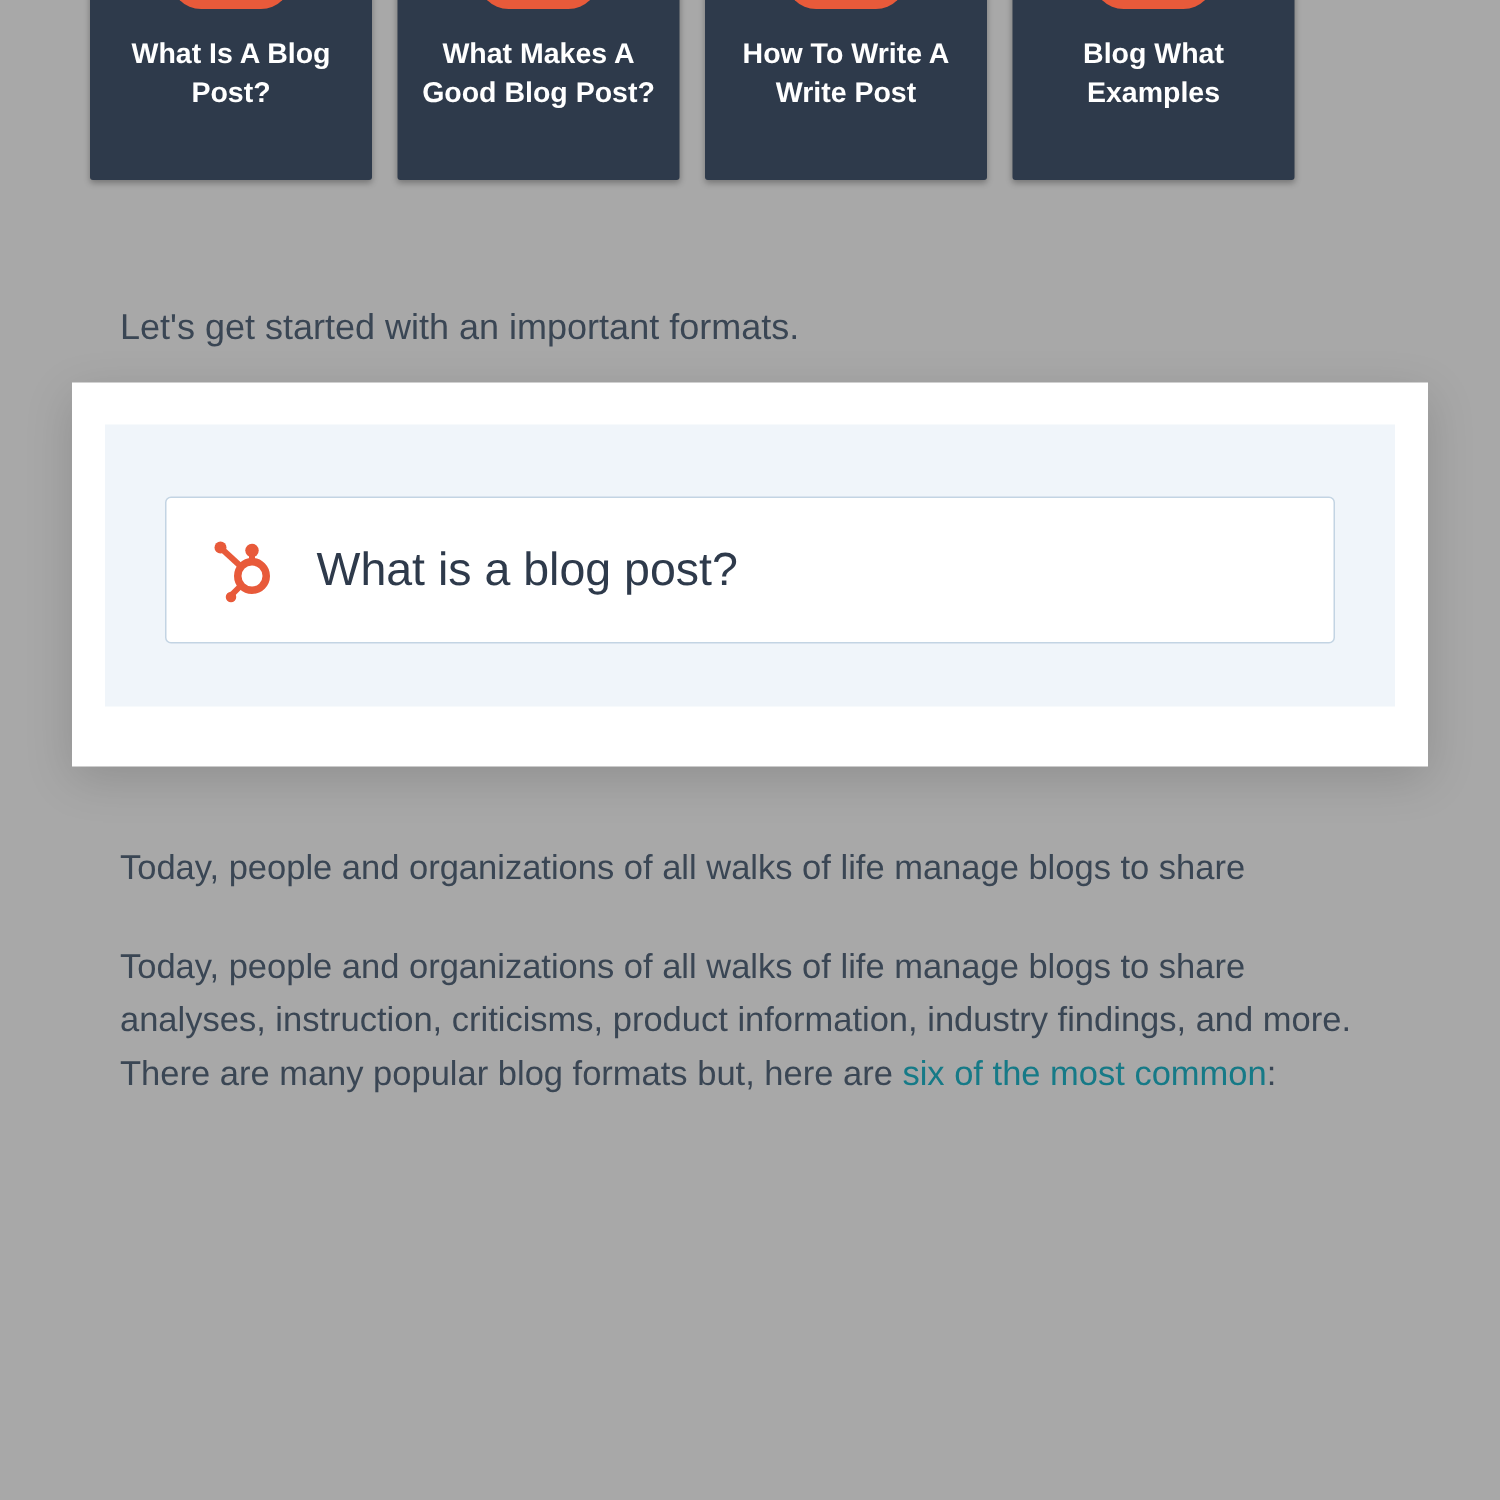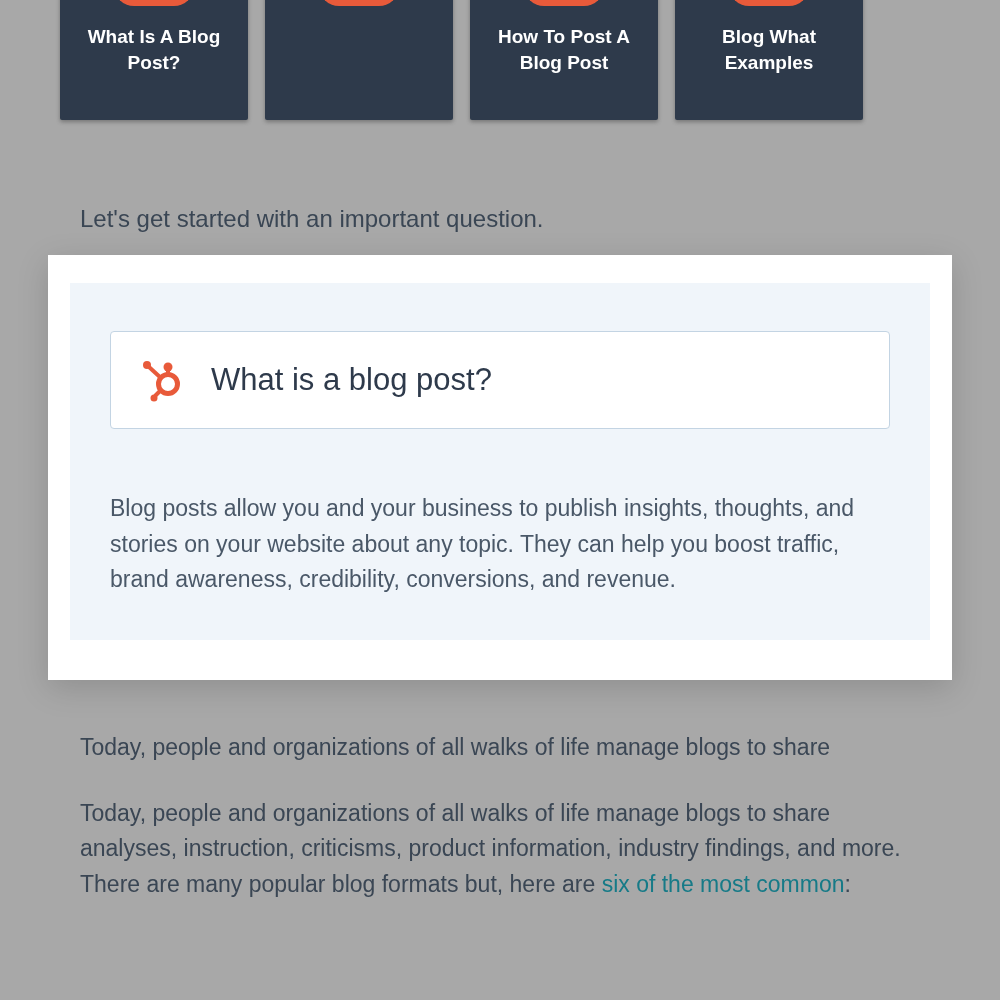--- a/index.html
+++ b/index.html
@@ -111,52 +111,52 @@
 </head>
 <body>
 
 <div class="nav-cards">
   <div class="nav-card">
     <div class="nav-card-circle"></div>
     <div class="nav-card-label">What Is A Blog Post?</div>
   </div>
   <div class="nav-card">
     <div class="nav-card-circle"></div>
+    <div class="nav-card-label">What Makes A Good Blog Post?</div>
   </div>
   <div class="nav-card">
     <div class="nav-card-circle"></div>
-    <div class="nav-card-label">How To Post A Blog Post</div>
+    <div class="nav-card-label">How To Write A Write Post</div>
   </div>
   <div class="nav-card">
     <div class="nav-card-circle"></div>
     <div class="nav-card-label">Blog What Examples</div>
   </div>
 </div>
 
-<p class="intro-text">Let's get started with an important question.</p>
+<p class="intro-text">Let's get started with an important formats.</p>
 
 <div class="highlight-panel">
   <div class="blue-box">
     <div class="question-card">
       <span class="logo-icon">
         <svg viewBox="0 0 44 44" width="44" height="44">
           <g fill="#e85a3a">
             <circle cx="29" cy="26" r="9.5" fill="none" stroke="#e85a3a" stroke-width="5"></circle>
             <circle cx="29" cy="9" r="4.5"></circle>
             <circle cx="8" cy="7" r="4"></circle>
             <circle cx="15" cy="40" r="3.5"></circle>
             <line x1="29" y1="12" x2="29" y2="17" stroke="#e85a3a" stroke-width="4"></line>
             <line x1="10" y1="9" x2="22" y2="20" stroke="#e85a3a" stroke-width="4"></line>
             <line x1="22" y1="32" x2="16" y2="38" stroke="#e85a3a" stroke-width="4"></line>
           </g>
         </svg>
       </span>
       <span class="question-text">What is a blog post?</span>
     </div>
-    <p class="answer-text">Blog posts allow you and your business to publish insights, thoughts, and stories on your website about any topic. They can help you boost traffic, brand awareness, credibility, conversions, and revenue.</p>
   </div>
 </div>
 
 <p class="body-text">Today, people and organizations of all walks of life manage blogs to share</p>
 
 <p class="body-text-2">
   <span>Today, people and organizations of all walks of life manage blogs to share analyses, instruction, criticisms, product information, industry findings, and more. There are many popular blog formats but, here are </span><a class="link-text">six of the most common</a><span>:</span>
 </p>
 
 </body></html>

